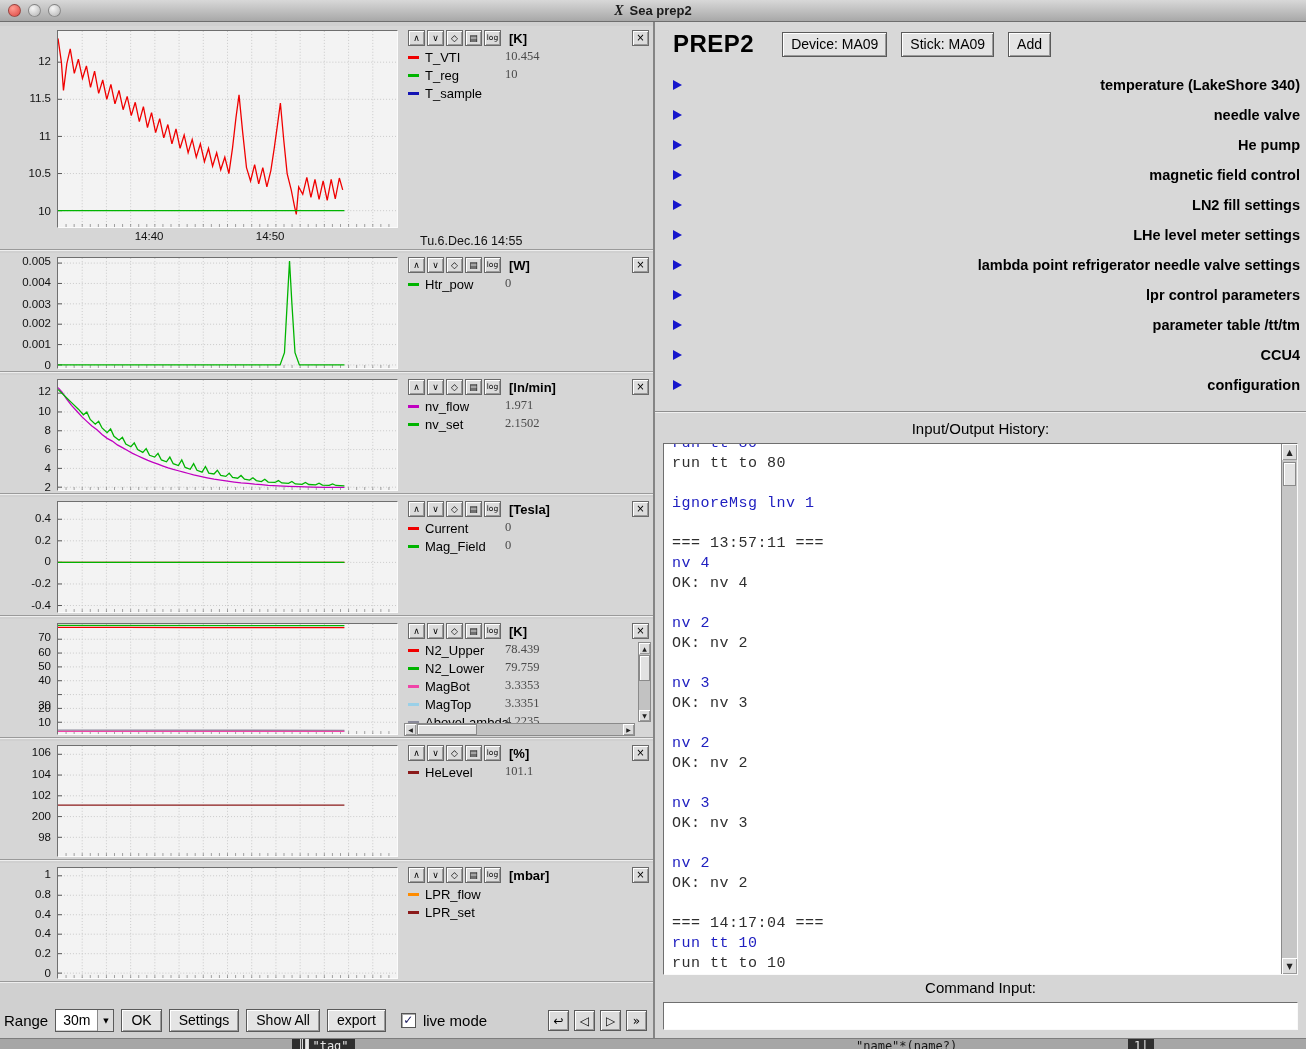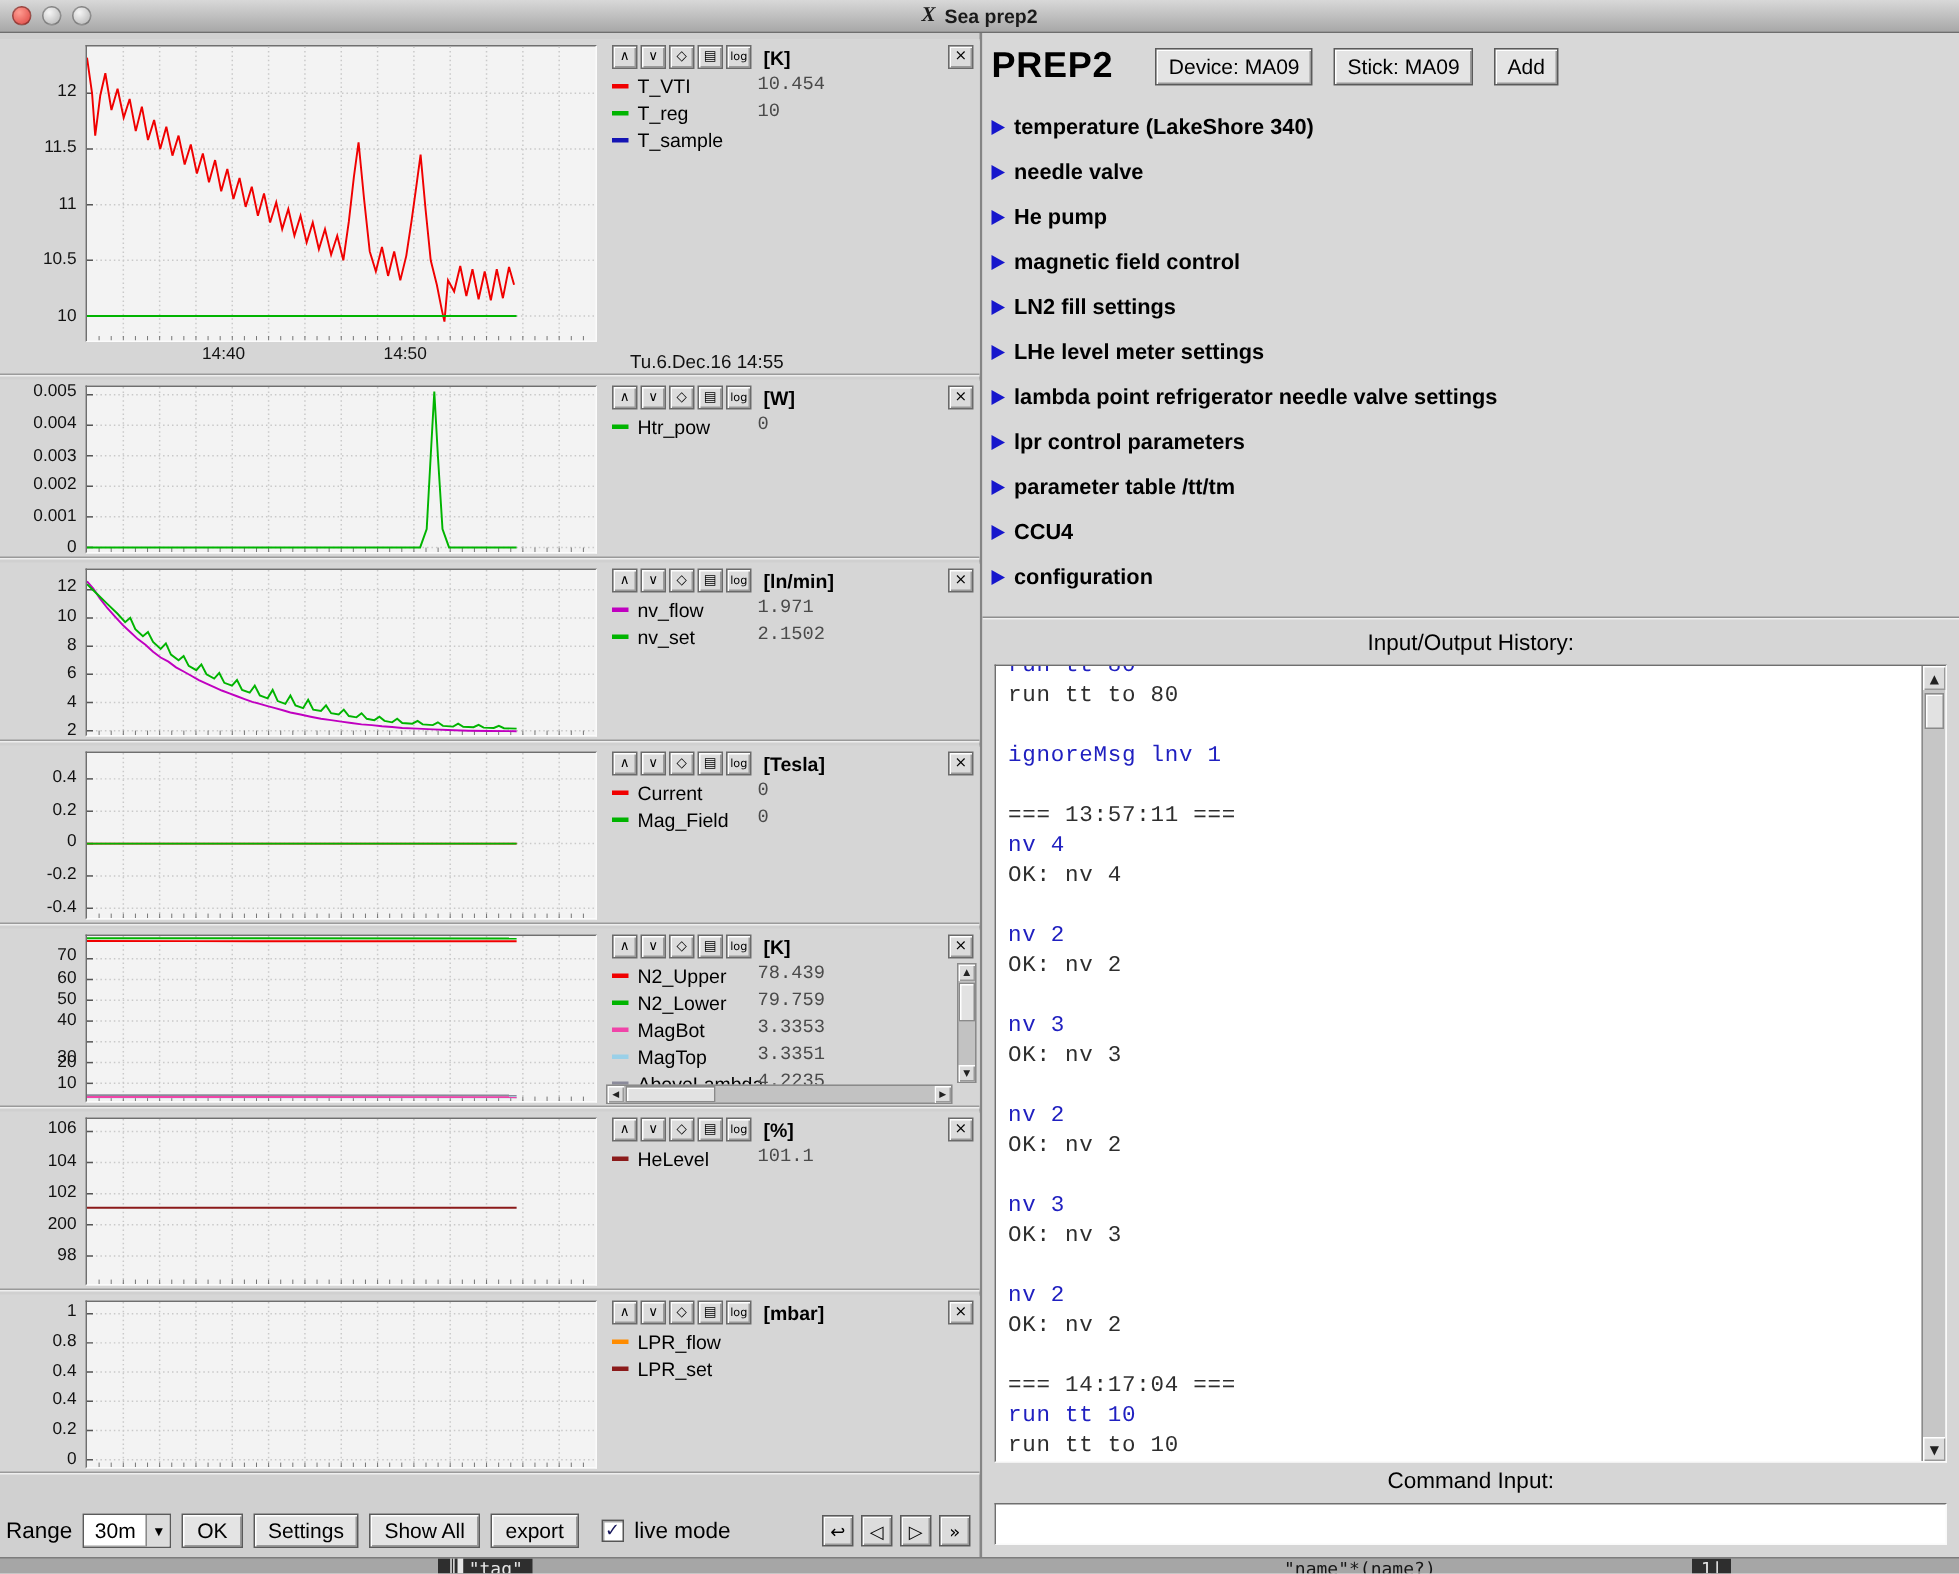--- a/index.html
+++ b/index.html
@@ -41,21 +41,21 @@
   .tkbtn { width:17px; height:16px; display:flex; align-items:center; justify-content:center;
            font-family:"DejaVu Sans",sans-serif; font-size:9px; line-height:1; color:#000;
            background:#dcdcdc; border:1px solid #6a6a6a;
            box-shadow:inset 1px 1px 0 #ffffff, inset -1px -1px 0 #9a9a9a; cursor:default; }
   .tkbtn.logbtn { font-size:7.5px; }
   .unit { font-weight:bold; font-size:13px; margin-left:6px; }
   .closebtn { margin-left:auto; font-size:10px; }
   .leg-row { display:flex; align-items:center; height:18px; font-size:13px; position:relative; }
   .leg-dash { width:11px; height:3px; margin-right:6px; flex:none; }
   .leg-name { white-space:nowrap; }
-  .leg-val { position:absolute; left:97px; top:1px; font-family:Liberation Mono, monospace;
+  .leg-val { position:absolute; left:97px; top:1px; font-family:Liberation Serif, serif;
              font-size:12.5px; color:#4a4a4a; white-space:nowrap; }
   .date-label { position:absolute; left:20px; bottom:1px; font-size:12.5px; color:#111; white-space:nowrap; }
 
   
   .leg-vscroll { position:absolute; right:2px; top:23px; bottom:15px; width:13px;
                  background:#c2c2c2; border:1px solid #8a8a8a; display:flex; flex-direction:column; }
   .leg-hscroll { position:absolute; left:4px; right:18px; bottom:1px; height:13px;
                  background:#c2c2c2; border:1px solid #8a8a8a; display:flex; }
   .sb-ar { flex:none; display:flex; align-items:center; justify-content:center;
            font-family:"DejaVu Sans",sans-serif; font-size:6px; color:#222; background:#dcdcdc;
@@ -82,26 +82,26 @@
   .cb { width:15px; height:15px; background:#fff; border:1px solid #555;
         box-shadow:inset 1px 1px 0 #aaa; display:flex; align-items:center; justify-content:center; margin-left:8px; }
   .cbmark { font-family:"DejaVu Sans",sans-serif; font-size:12px; font-weight:bold; color:#14145a; line-height:1; margin-top:-2px; }
   .cb-label { font-size:15px; }
   .nav-group { margin-left:auto; display:flex; gap:5px; }
   .navbtn { width:21px; height:21px; display:flex; align-items:center; justify-content:center;
             font-family:"DejaVu Sans",sans-serif; font-size:12px; background:#dcdcdc; border:1px solid #5a5a5a;
             box-shadow:inset 1px 1px 0 #fff, inset -1px -1px 0 #999; cursor:default; }
 
   
-  .prep2 { height:402px; padding:8px 6px 0 6px; background:#d8d8d8; }
+  .prep2 { height:402px; padding:8px 6px 0 18px; background:#d8d8d8; }
   .prep2-header { display:flex; align-items:center; gap:14px; }
   .prep2-title { font-size:24px; font-weight:600; letter-spacing:0.5px; margin-right:14px; }
   .prep2-header .tkpush { font-size:14px; padding:3px 8px 4px; }
   .tree { margin-top:12px; }
-  .tree-item { display:flex; align-items:center; gap:6px; height:30px; cursor:default; }
+  .tree-item { display:flex; align-items:center; gap:6px; height:30px; cursor:default;justify-content:space-between; }
   .tri { width:0; height:0; border-left:9px solid #1616cc; border-top:5px solid transparent;
          border-bottom:5px solid transparent; flex:none; }
   .tree-label { font-size:14.5px; font-weight:bold; white-space:nowrap; }
 
   
   .io-section { flex:1; border-top:1px solid #8f8f8f; box-shadow:inset 0 1px 0 #f0f0f0;
                 padding:6px 8px 8px 8px; display:flex; flex-direction:column; background:#d6d6d6; }
   .io-label { font-size:15px; margin:2px 0 6px 0;text-align:center; }
   .history-box { flex:1; display:flex; background:#ffffff; border:1px solid #6f6f6f;
                  border-right-color:#fafafa; border-bottom-color:#fafafa; overflow:hidden; }

